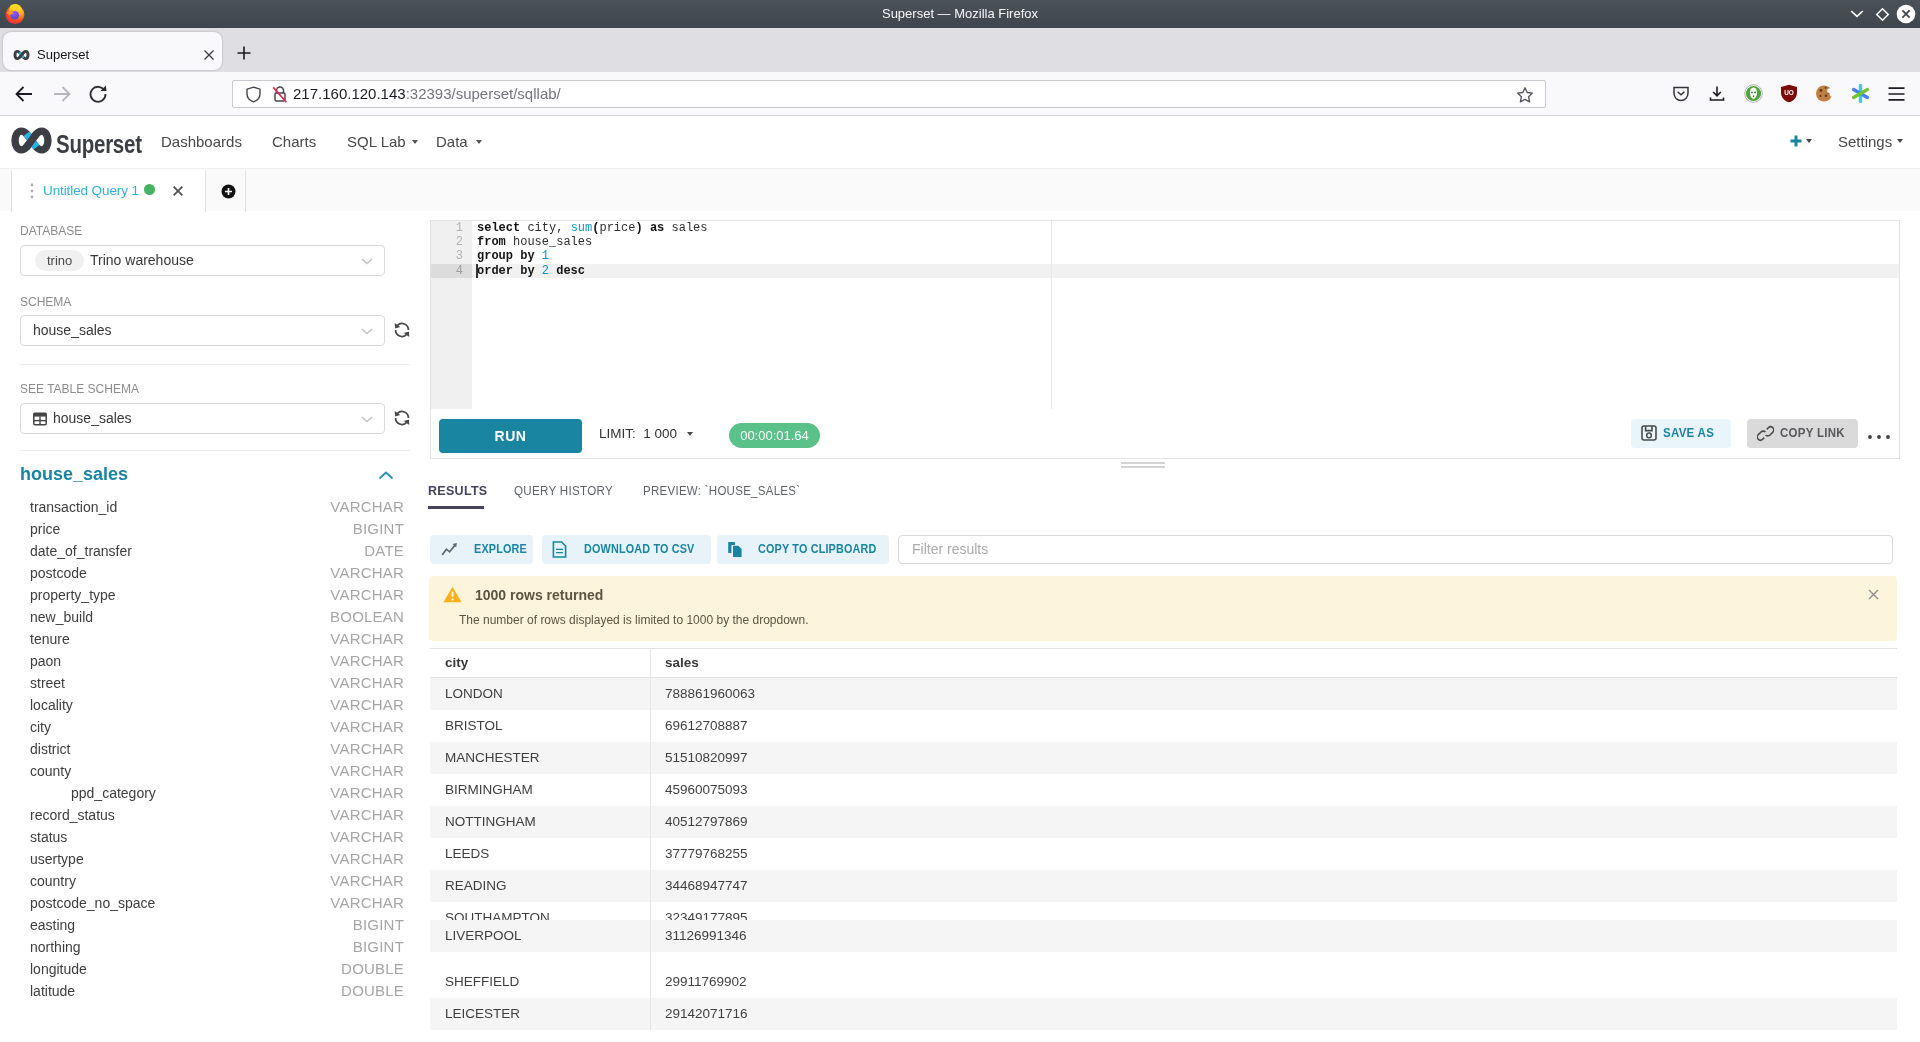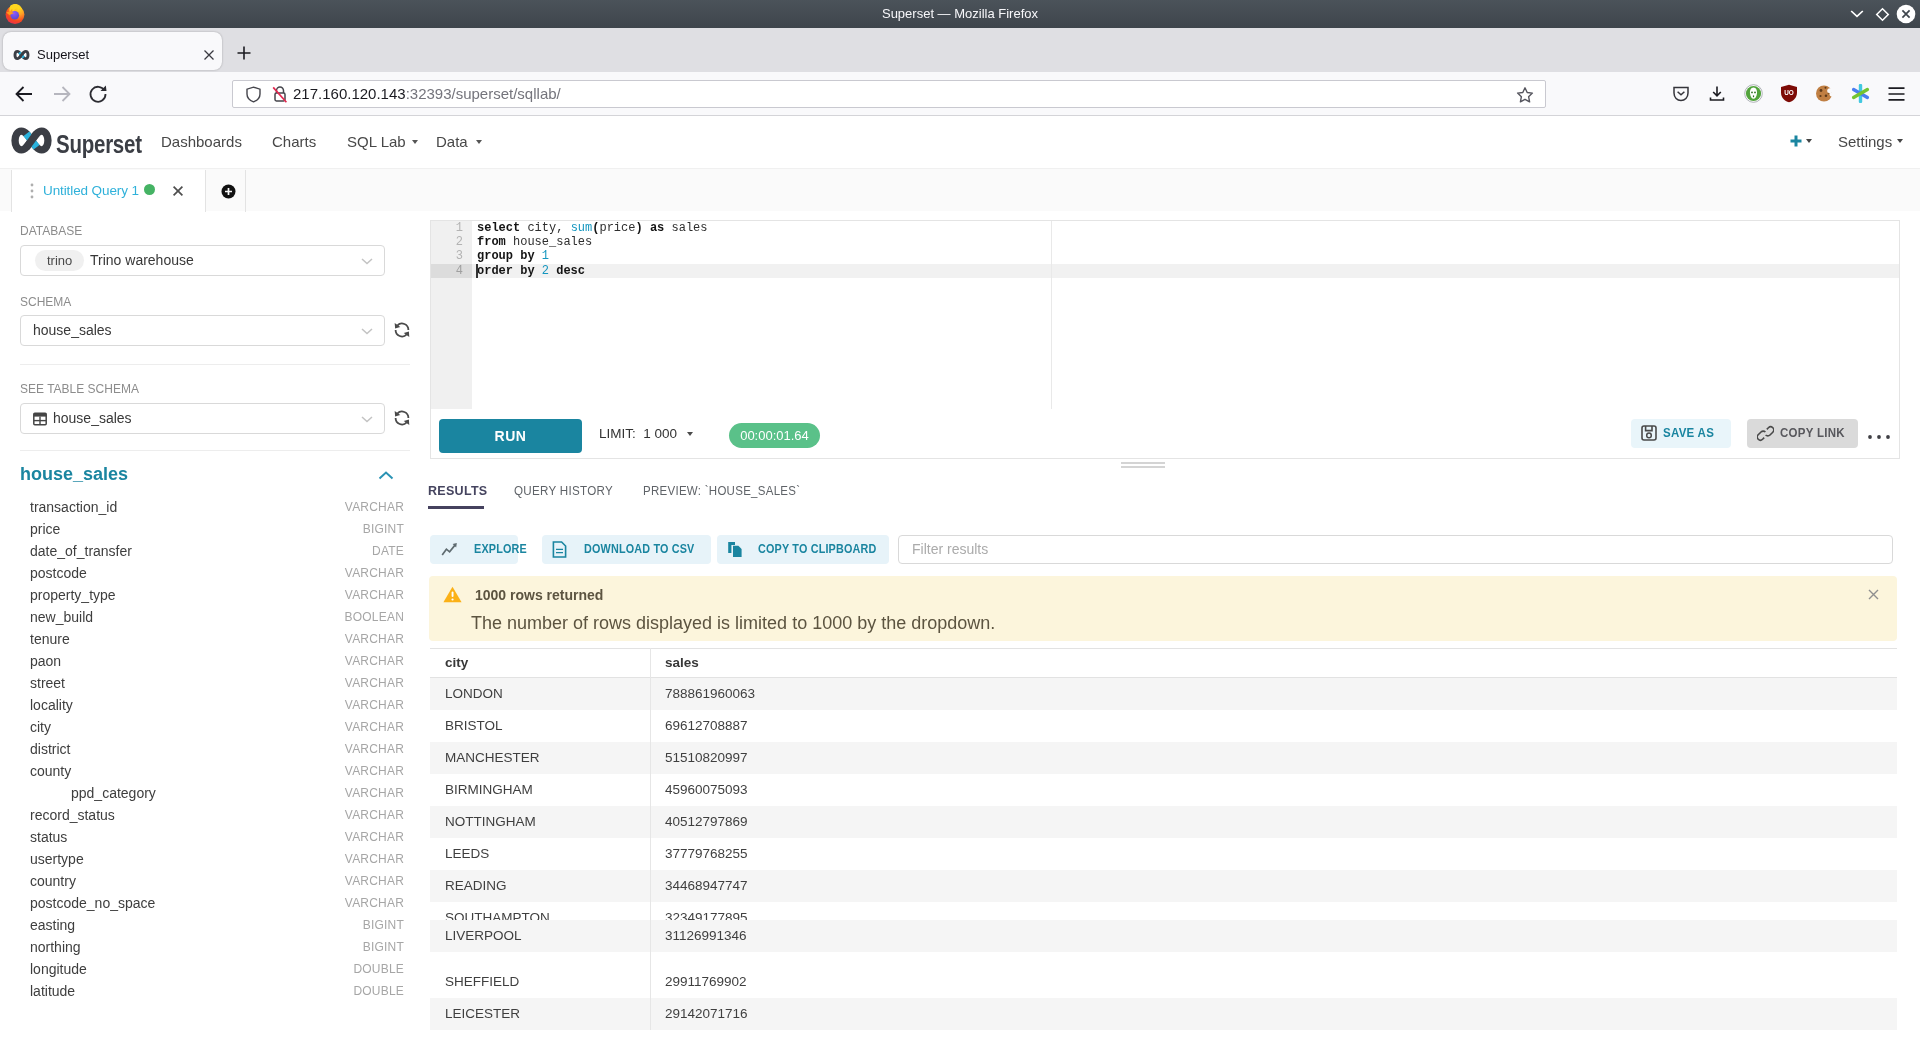--- a/index.html
+++ b/index.html
@@ -30,41 +30,41 @@
 #qtab { left:11px; top:1px; width:195px; height:42px; background:#fff; border-left:1px solid #e3e3e3; border-right:1px solid #e3e3e3; }
 #qtab .name { left:31px; top:0; line-height:42px; font-size:13.5px; letter-spacing:-0.1px; color:#2fb1da; }
 #qtab .dot { left:132px; top:14px; width:11px; height:11px; border-radius:50%; background:#45b364; }
 #qplus { left:206px; top:1px; width:40px; height:42px; border-right:1px solid #e3e3e3; }
 
 
 .sideLabel { font-size:12px; color:#8c8c8c; }
 .sel { background:#fff; border:1px solid #d9d9d9; border-radius:4px; height:31px; width:365px; left:20px; }
 .sepline { left:20px; width:390px; height:1px; background:#ededed; }
 .colname { font-size:14px; color:#3e3e3e; }
-.coltype { font-size:12px; color:#a6a6a6; letter-spacing:0.2px; }
+.coltype { font-size:15px; color:#a6a6a6; letter-spacing:0.2px; }
 
 
 #edbox { left:430px; top:220px; width:1470px; height:239px; border:1px solid #e4e4e4; background:#fff; }
 #gutter { left:0; top:0; width:41px; height:188px; background:#f0f0f0; }
 #gutter div { height:14.2px; line-height:14.2px; text-align:right; padding-right:9px; font-family:"Liberation Mono",monospace; font-size:12px; color:#b3b3b3; }
 #edlines { left:41px; top:0; width:1427px; height:188px; }
 .cl { height:14.2px; line-height:14.2px; font-family:"Liberation Mono",monospace; font-size:12px; color:#2e2e2e; padding-left:5px; white-space:pre; font-weight:bold; }
 .cl i { font-style:normal; font-weight:normal; color:#2e2e2e; }
 .cl b { color:#141414; }
 .tl { color:#1496bf; font-weight:normal; }
 #edtb { left:0px; top:189px; width:1468px; height:48px; background:#fff; }
 #runbtn { left:8px; top:9px; width:143px; height:34px; background:#1a85a0; border-radius:4px; color:#fff; font-weight:bold; font-size:14px; text-align:center; line-height:34px; letter-spacing:0.6px; }
 #timer { left:298px; top:13px; width:91px; height:25px; background:#5ac189; border-radius:13px; color:#fff; font-size:13px; text-align:center; line-height:25px; }
 
 
 .rtab { top:484px; font-size:12.5px; letter-spacing:0.3px; color:#5f6368; }
 .actbtn { top:535px; height:29px; background:#e7f3f9; border-radius:4px; color:#1a85a0; font-weight:bold; font-size:12px; letter-spacing:0.2px; line-height:29px; white-space:nowrap; }
 #alert { left:429px; top:576px; width:1468px; height:65px; background:#fcf5dc; border-radius:4px; }
 #alert .t1 { left:46px; top:11px; font-size:14px; font-weight:bold; color:#5c5440; }
-#alert .t2 { left:42px; top:37px; font-size:18px; color:#5c5440; }
+#alert .t2 { left:30px; top:37px; font-size:12px; color:#5c5440; }
 #rtable { left:430px; top:648px; width:1467px; }
 .trow { left:0; width:1467px; height:32px; }
 .trow.odd { background:#f5f5f5; }
 .tcell1 { left:15px; top:0; line-height:32px; font-size:13.5px; color:#3f3f3f; }
 .tcell2 { left:235px; top:0; line-height:32px; font-size:13.5px; color:#3f3f3f; }
 </style>
 </head>
 <body>
 <div id="page">
 
@@ -411,21 +411,21 @@
   </div>
 </div>
 <div class="abs" style="left:1121px;top:462px;width:44px;height:1.5px;background:#d4d4d4;"></div>
 <div class="abs" style="left:1121px;top:466px;width:44px;height:1.5px;background:#d4d4d4;"></div>
 
 <div class="abs rtab" style="left:428px;color:#45445f;font-weight:bold;">RESULTS</div>
 <div class="abs rtab" style="left:514px;transform:scale(0.93,1);transform-origin:0 0;">QUERY HISTORY</div>
 <div class="abs rtab" style="left:643px;transform:scale(0.92,1);transform-origin:0 0;">PREVIEW: `HOUSE_SALES`</div>
 <div class="abs" style="left:428px;top:506px;width:56px;height:2.5px;background:#45415e;"></div>
 
-<div class="abs actbtn" style="left:430px;width:88px;">
+<div class="abs actbtn" style="left:430px;width:103px;">
   <svg class="abs" style="left:11px;top:7px;" width="17" height="15" viewBox="0 0 17 15">
         <polyline points="1.2,13 5.4,7.2 8.6,9.8 14.6,2.4" fill="none" stroke="#5f6b70" stroke-width="1.7"></polyline>
         <polygon points="15.8,1 11.6,2 15.2,5.4" fill="#5f6b70"></polygon>
       </svg>
   <span class="abs" style="left:44px;transform:scale(0.9,1);transform-origin:0 50%;">EXPLORE</span>
 </div>
 <div class="abs actbtn" style="left:542px;width:169px;">
   <svg class="abs" style="left:10px;top:6px;" width="15" height="17" viewBox="0 0 15 17">
         <path d="M1.4 1 H9.6 L13.6 5 V16 H1.4 Z" fill="none" stroke="#1a85a0" stroke-width="1.6"></path>
         <path d="M4 8.4 H11 M4 11.6 H11" stroke="#1a85a0" stroke-width="1.3"></path>

